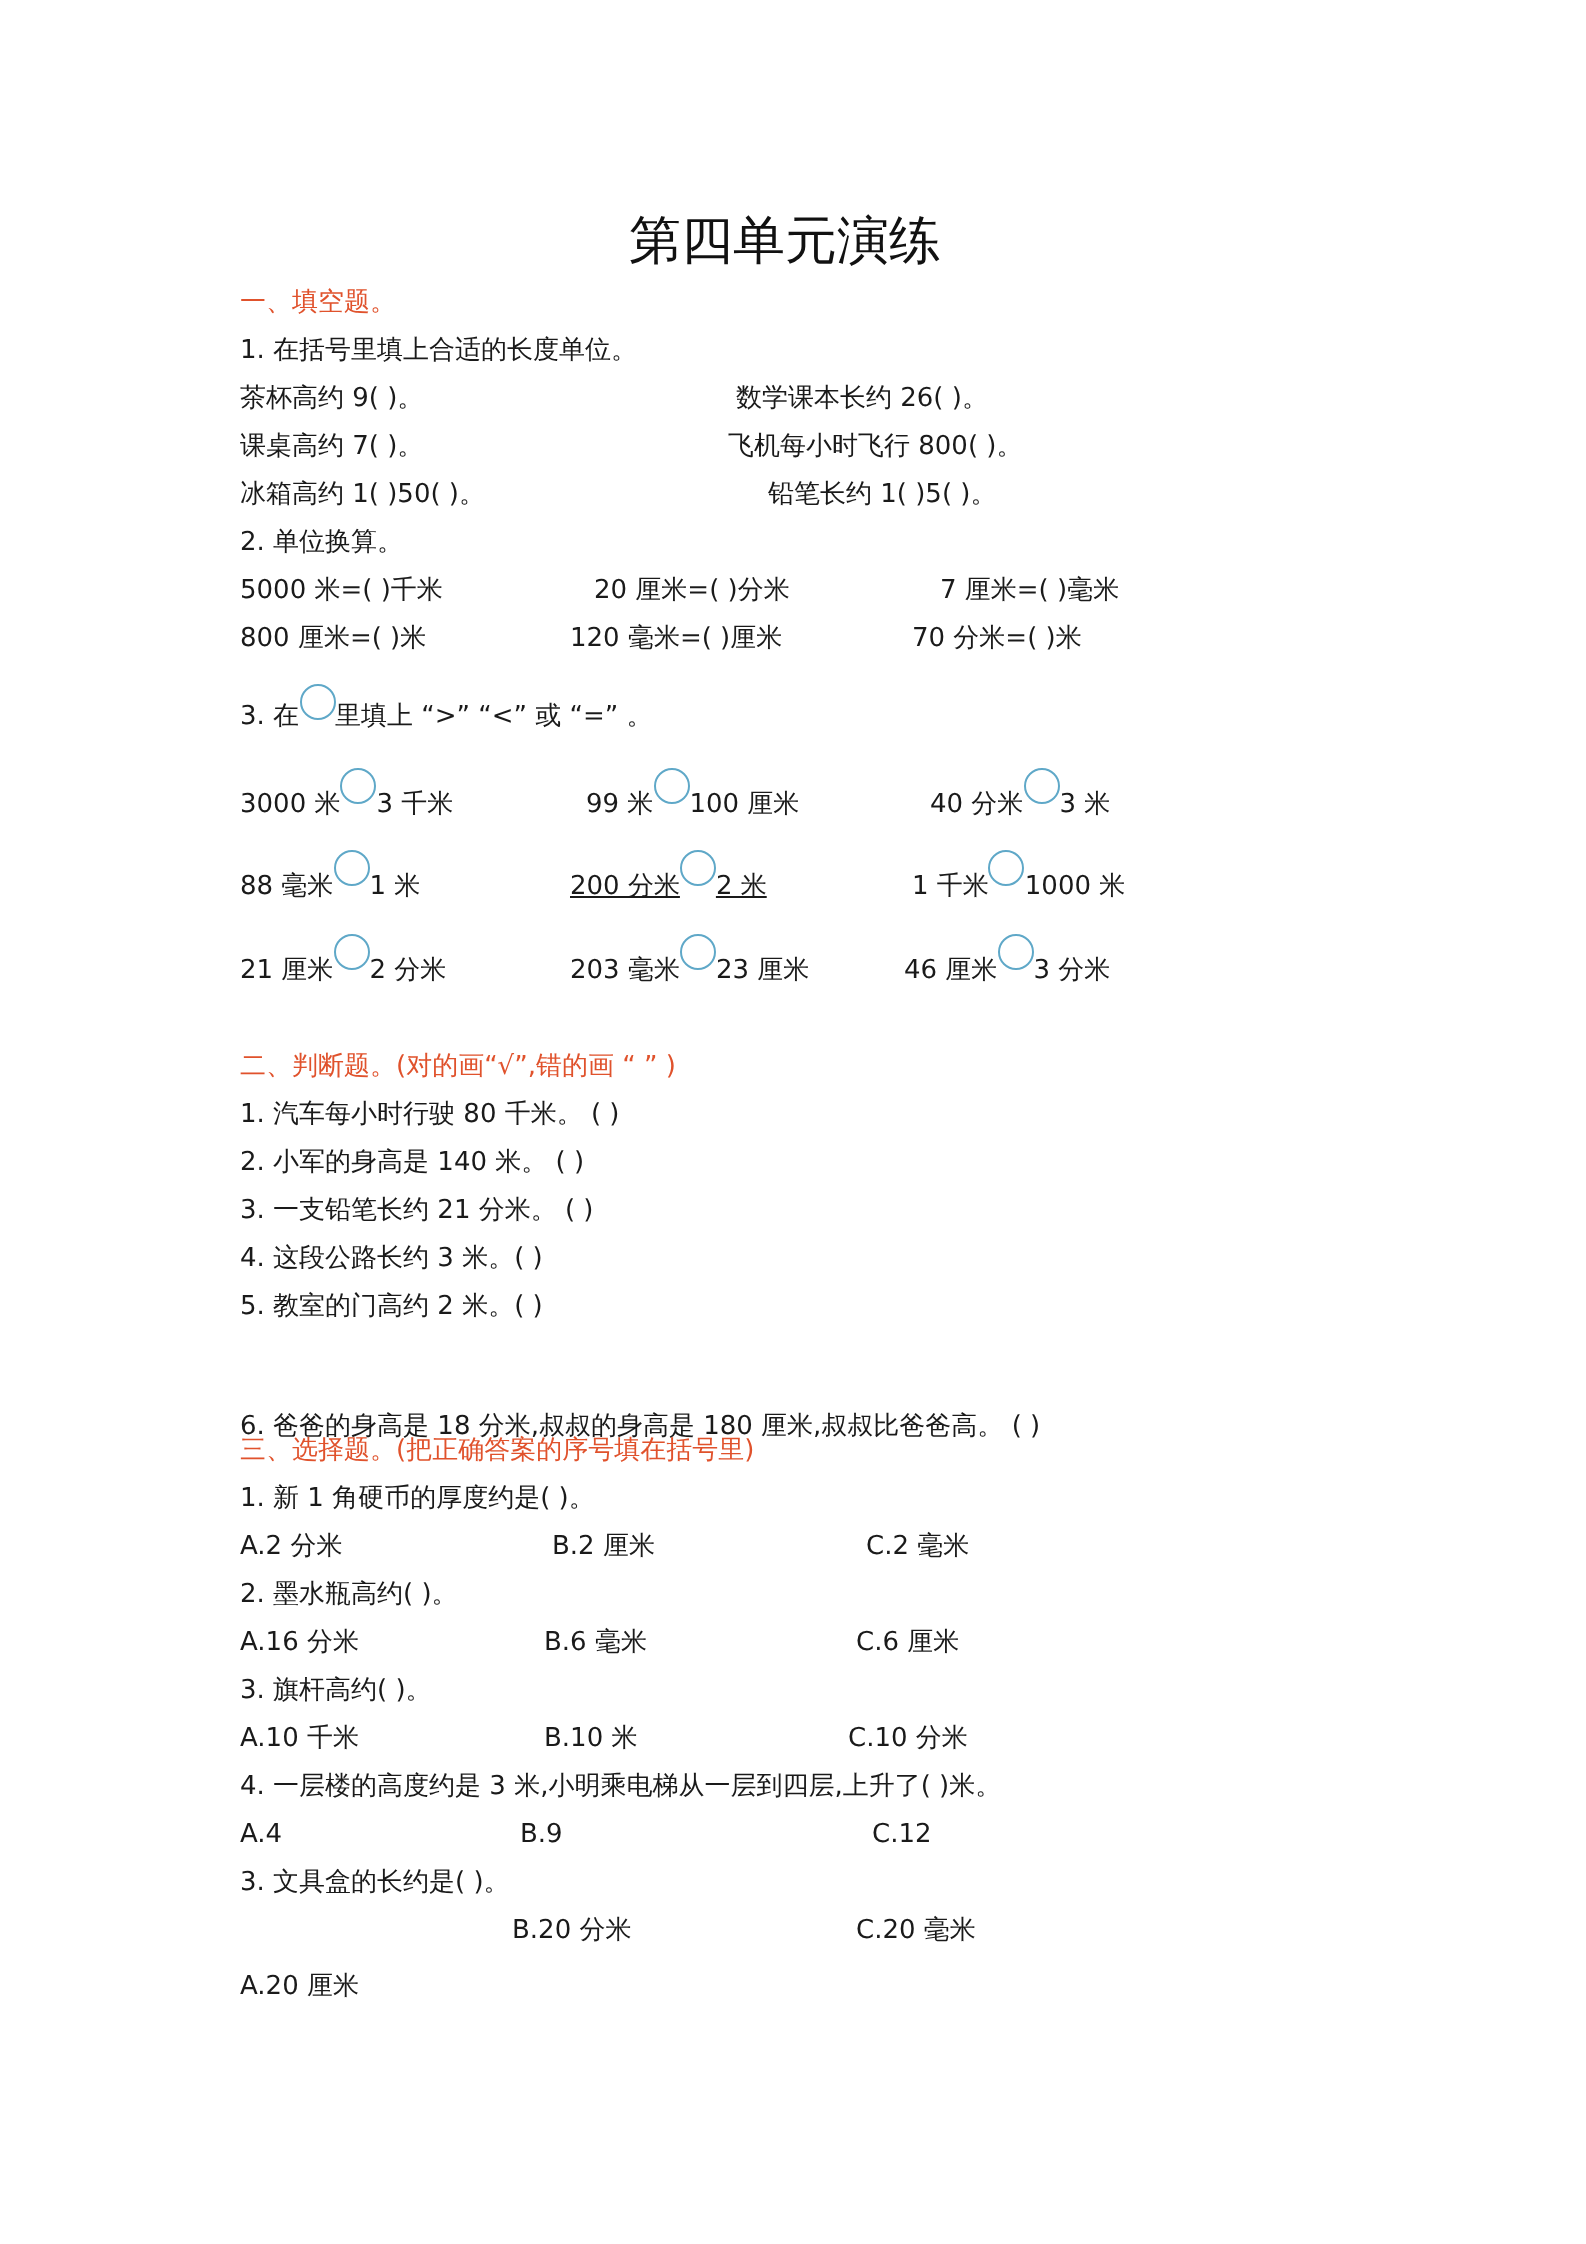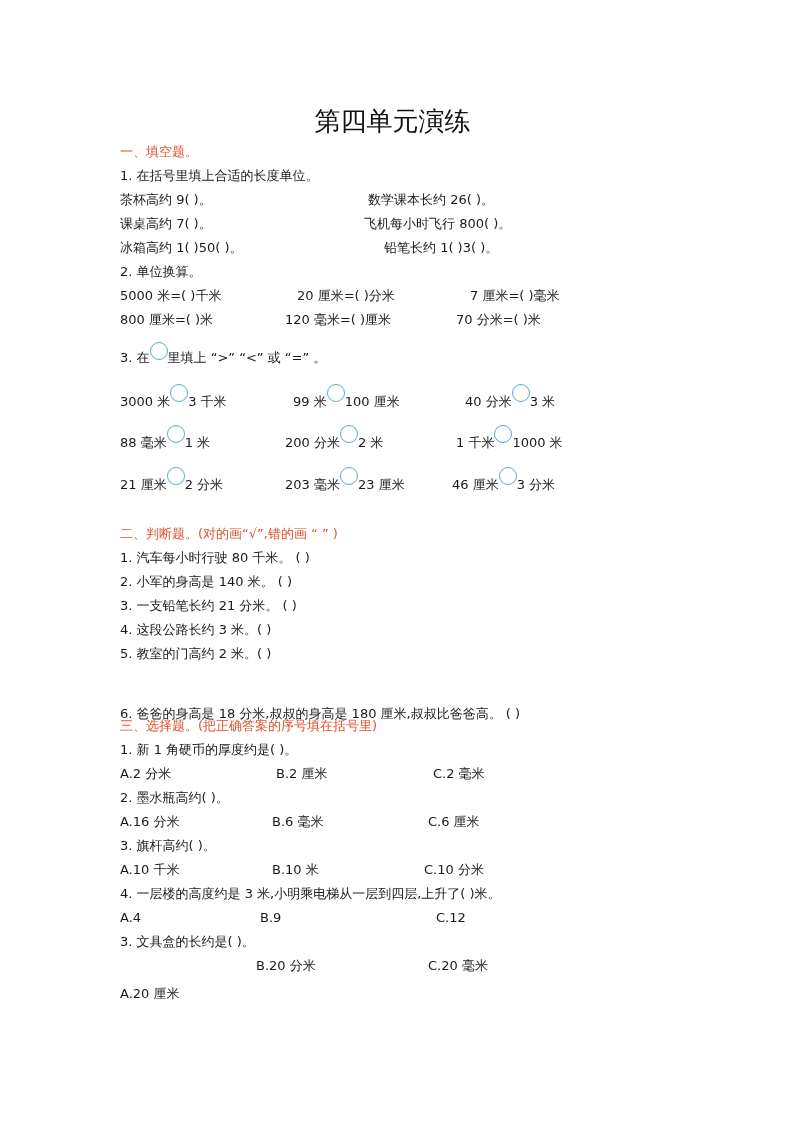--- a/index.html
+++ b/index.html
@@ -19,21 +19,21 @@
 <div class="title">第四单元演练</div>
 
 <div class="abs sec" style="left:120px; top:142px;">一、填空题。</div>
 <div class="abs" style="left:120px; top:166px;">1. 在括号里填上合适的长度单位。</div>
 
 <div class="abs" style="left:120px; top:190px;">茶杯高约 9(        )。</div>
 <div class="abs" style="left:368px; top:190px;">数学课本长约 26(        )。</div>
 <div class="abs" style="left:120px; top:214px;">课桌高约 7(        )。</div>
 <div class="abs" style="left:364px; top:214px;">飞机每小时飞行 800(        )。</div>
 <div class="abs" style="left:120px; top:238px;">冰箱高约 1(        )50(        )。</div>
-<div class="abs" style="left:384px; top:238px;">铅笔长约 1(        )3(        )。</div>
+<div class="abs" style="left:384px; top:238px;">铅笔长约 1(        )5(        )。</div>
 
 <div class="abs" style="left:120px; top:262px;">2. 单位换算。</div>
 <div class="abs" style="left:120px; top:286px;">5000 米=(        )千米</div>
 <div class="abs" style="left:297px; top:286px;">20 厘米=(        )分米</div>
 <div class="abs" style="left:470px; top:286px;">7 厘米=(        )毫米</div>
 <div class="abs" style="left:120px; top:310px;">800 厘米=(        )米</div>
 <div class="abs" style="left:285px; top:310px;">120 毫米=(        )厘米</div>
 <div class="abs" style="left:456px; top:310px;">70 分米=(        )米</div>
 
 <div class="abs" style="left:120px; top:342px;">
@@ -46,21 +46,21 @@
 <div class="abs" style="left:293px; top:384px;">
   <span>99 米</span><span class="circle"></span><span>100 厘米</span>
 </div>
 <div class="abs" style="left:465px; top:384px;">
   <span>40 分米</span><span class="circle"></span><span>3 米</span>
 </div>
 
 <div class="abs" style="left:120px; top:425px;">
   <span>88 毫米</span><span class="circle"></span><span>1 米</span>
 </div>
-<div class="abs" style="left:285px; top:425px;">
+<div class="abs" style="left:285px; top:425px;text-decoration:underline;">
   <span>200 分米</span><span class="circle"></span><span>2 米</span>
 </div>
 <div class="abs" style="left:456px; top:425px;">
   <span>1 千米</span><span class="circle"></span><span>1000 米</span>
 </div>
 
 <div class="abs" style="left:120px; top:467px;">
   <span>21 厘米</span><span class="circle"></span><span>2 分米</span>
 </div>
 <div class="abs" style="left:285px; top:467px;">

